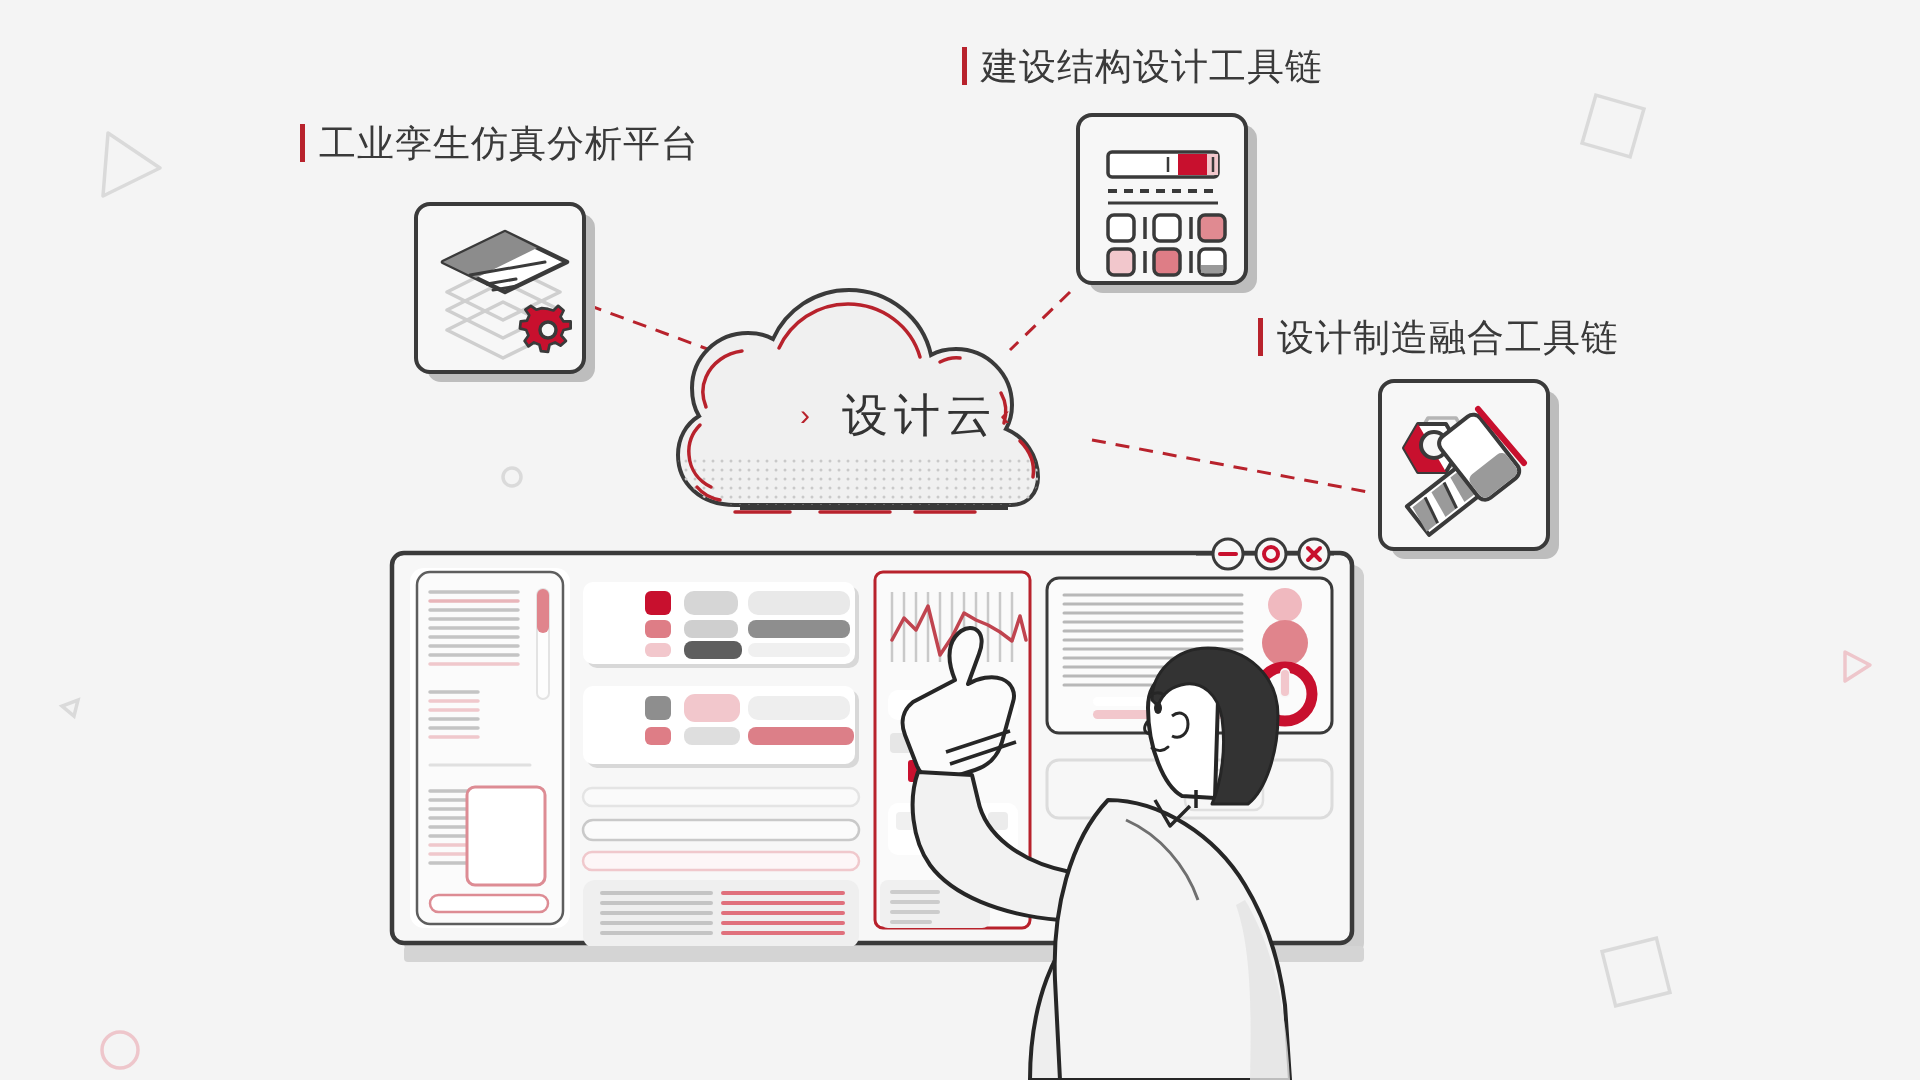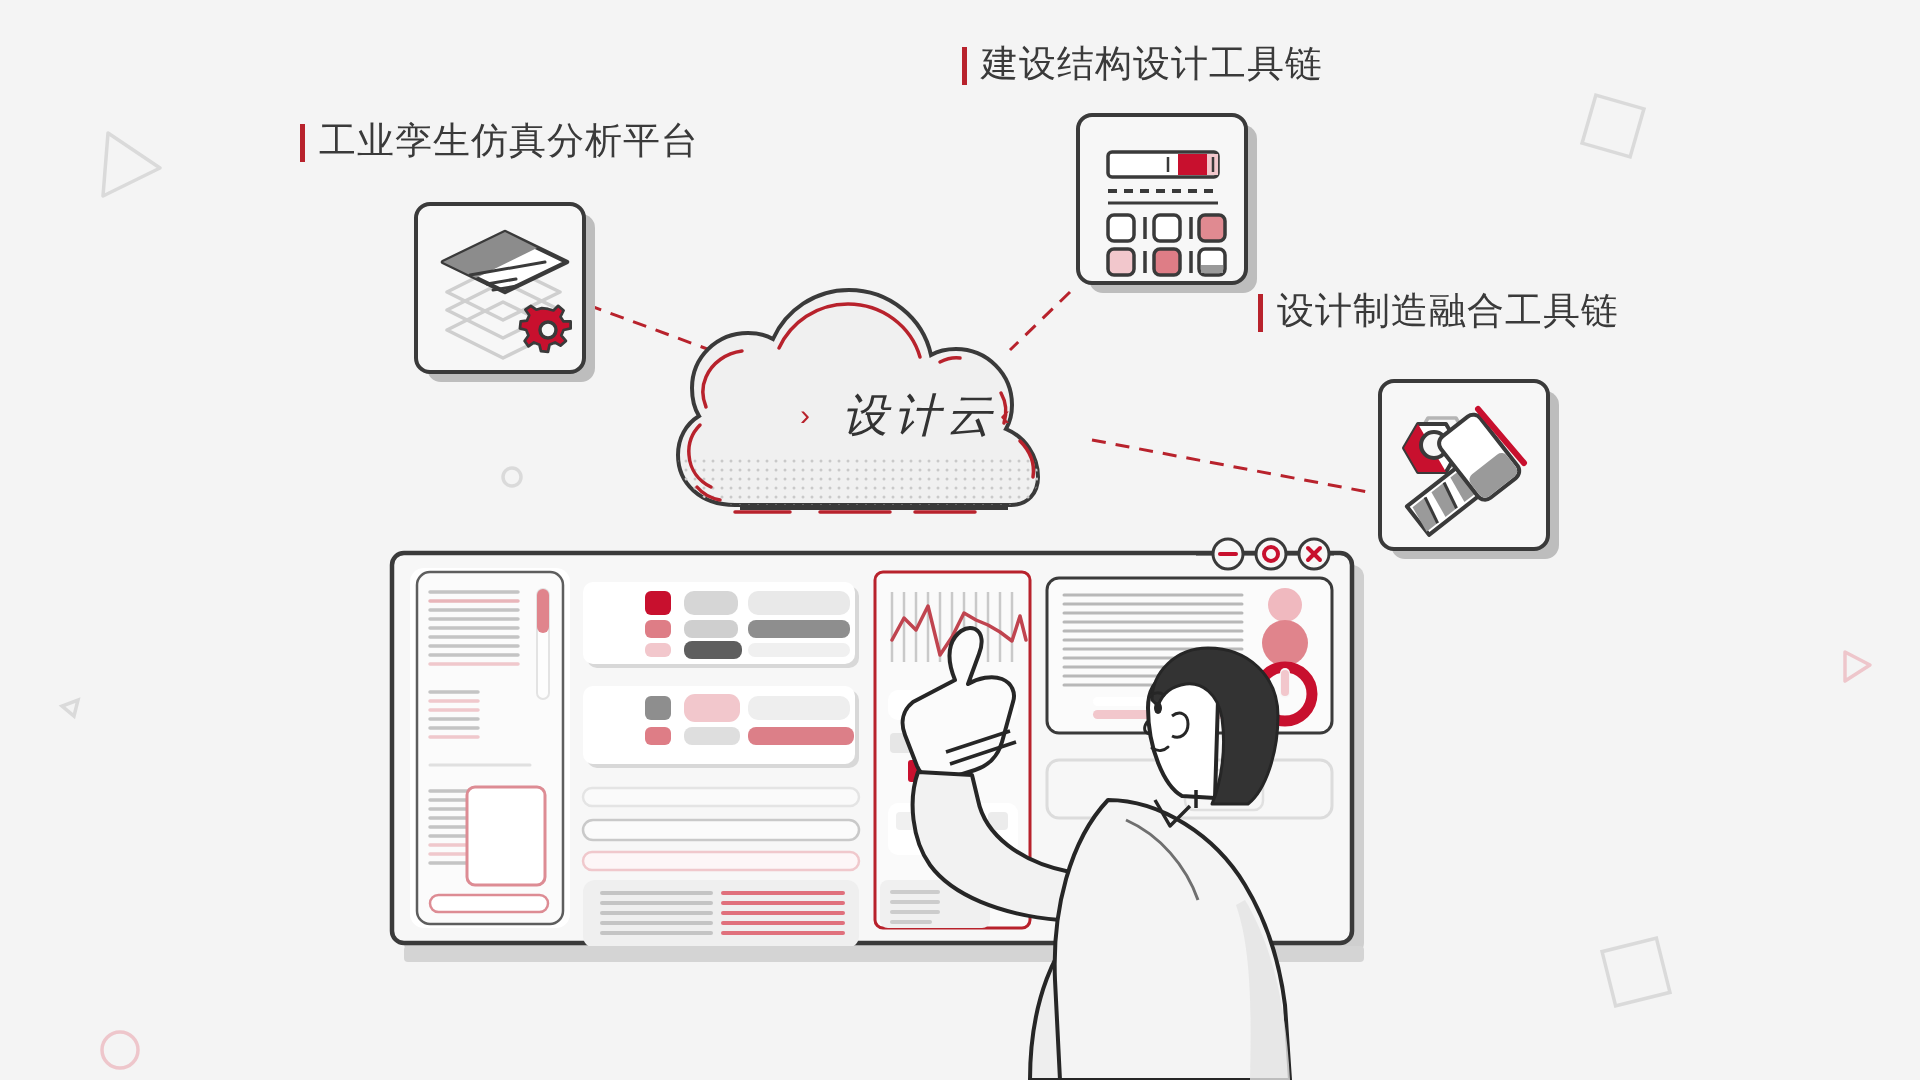--- a/index.html
+++ b/index.html
@@ -17,51 +17,49 @@
   }
   #stage svg.layer {
     position: absolute; left: 0; top: 0;
     width: 1920px; height: 1080px;
   }
   .label {
     position: absolute;
     display: flex;
     align-items: center;
     white-space: nowrap;
-    font-family: Liberation Mono, monospace;
   }
   .label .bar {
     width: 5px;
     height: 38px;
     background: #b8222c;
     margin-right: 14px;
     flex: none;
   }
   .label .txt {
     font-size: 37px;
     color: #3a3a3a;
     letter-spacing: 1px;
     line-height: 1;
     font-weight: 400;
   }
   #label-twin  { left: 300px;  top: 124px; }
   #label-struct{ left: 962px;  top: 47px;  }
-  #label-fuse  { left: 1258px; top: 294px; }
+  #label-fuse  { left: 1258px; top: 318px; }
 
   .cloud-text {
     position: absolute;
     left: 770px; top: 392px;
     width: 300px;
     text-align: center;
     font-size: 46px;
     color: #333333;
     letter-spacing: 6px;
     line-height: 1;
     pointer-events: none;
-    font-style: italic;
   }
   .chev {
     position: absolute;
     top: 400px;
     font-size: 30px;
     color: #b8222c;
     line-height: 1;
   }
   #chev-left  { left: 800px; }
   #chev-right { left: 1000px; }

